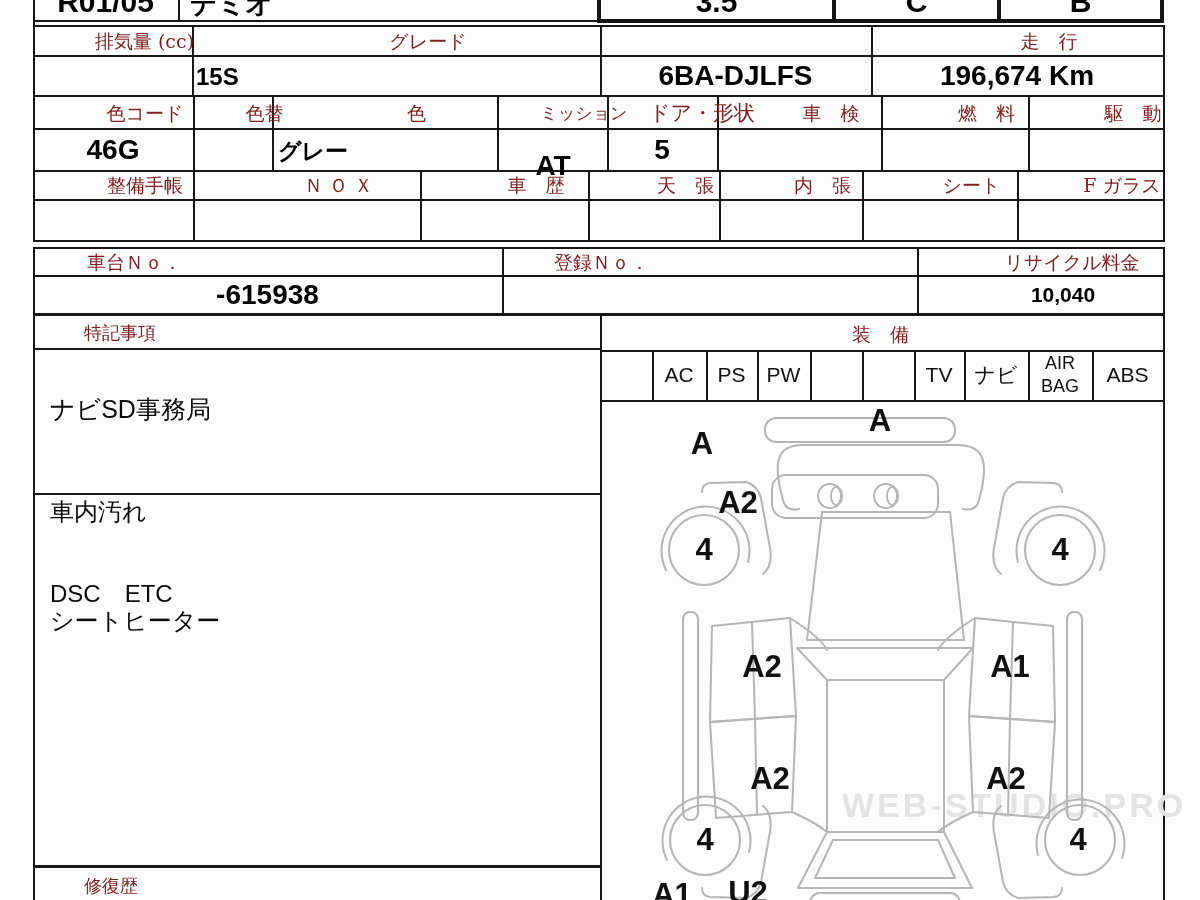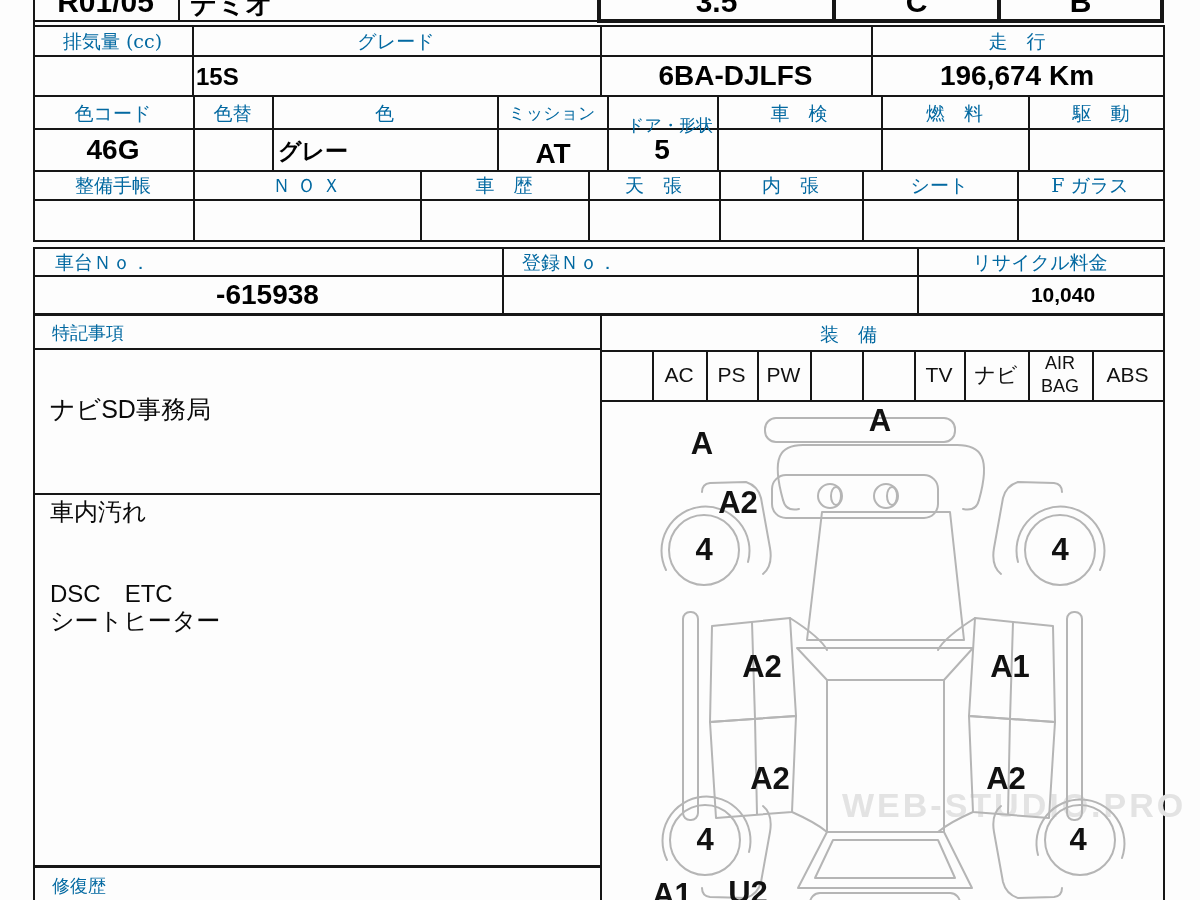--- a/index.html
+++ b/index.html
@@ -1,22 +1,22 @@
 <!DOCTYPE html>
 <html><head>
 <meta charset="utf-8">
 <style>
   html,body{margin:0;padding:0;background:#e9e9e9;}
   .page{position:relative;width:1200px;height:900px;background:#fdfdfd;overflow:hidden;
         font-family:"Liberation Sans","DejaVu Sans",sans-serif;color:#111;}
   .v{position:absolute;width:2px;background:#161616;}
   .h{position:absolute;height:2px;background:#161616;}
   .cell{position:absolute;white-space:nowrap;}
-  .lbl{font-family:"DejaVu Serif","Liberation Serif",serif;font-size:19px;color:#0369a1;
-       text-align:center;overflow:hidden;}
+  .lbl{font-family:"DejaVu Serif","Liberation Serif",serif;font-size:19px;color:#7f1d1d;
+       text-align:center;overflow:hidden;padding-left:32px;}
   .val{font-weight:bold;color:#000;text-align:center;}
   .left{text-align:left;}
   .marker{position:absolute;transform:translate(-50%,-50%);font-weight:bold;font-size:31px;color:#111;}
   .equip{font-size:21px;font-weight:normal;text-align:center;line-height:24px;white-space:pre-line;}
   .note{position:absolute;font-size:24px;color:#0a0a0a;}
   .wm{position:absolute;font-size:34px;font-weight:bold;color:#e3e3e3;letter-spacing:3px;}
   svg.car{position:absolute;left:600px;top:400px;}
   svg.car *{stroke:#b5b5b5;stroke-width:2;fill:none;stroke-linecap:round;stroke-linejoin:round;}
 </style>
 </head>
@@ -61,28 +61,28 @@
   <div class="v" style="left:272px;top:95px;height:75px;"></div>
   <div class="v" style="left:497px;top:95px;height:75px;"></div>
   <div class="v" style="left:607px;top:95px;height:75px;"></div>
   <div class="v" style="left:717px;top:95px;height:75px;"></div>
   <div class="v" style="left:881px;top:95px;height:75px;"></div>
   <div class="v" style="left:1028px;top:95px;height:75px;"></div>
   <div class="cell lbl" style="left:33px;top:98px;width:160px;line-height:30px;">色コード</div>
   <div class="cell lbl" style="left:193px;top:98px;width:79px;line-height:30px;">色替</div>
   <div class="cell lbl" style="left:272px;top:98px;width:225px;line-height:30px;">色</div>
   <div class="cell lbl" style="left:497px;top:98px;width:110px;line-height:30px;font-size:17px;">ミッション</div>
-  <div class="cell lbl" style="left:607px;top:98px;width:126px;line-height:30px;font-size:17px;margin-top:12px;">ドア・形状</div>
+  <div class="cell lbl" style="left:607px;top:98px;width:126px;line-height:30px;font-size:21px;">ドア・形状</div>
   <div class="cell lbl" style="left:717px;top:98px;width:164px;line-height:30px;">車　検</div>
   <div class="cell lbl" style="left:881px;top:98px;width:147px;line-height:30px;">燃　料</div>
   <div class="cell lbl" style="left:1028px;top:98px;width:146px;line-height:30px;">駆　動</div>
   <div class="cell val" style="left:33px;top:132px;width:160px;font-size:28px;line-height:36px;">46G</div>
   <div class="cell val" style="left:193px;top:132px;width:79px;font-size:24px;line-height:36px;"></div>
   <div class="cell val left" style="left:278px;top:134px;width:215px;font-size:23px;line-height:34px;">グレー</div>
-  <div class="cell val" style="left:497px;top:136px;width:112px;font-size:28px;line-height:36px;">AT</div>
+  <div class="cell val" style="left:497px;top:148px;width:112px;font-size:28px;line-height:36px;">AT</div>
   <div class="cell val" style="left:607px;top:132px;width:110px;font-size:28px;line-height:36px;">5</div>
   <div class="cell val" style="left:717px;top:132px;width:164px;font-size:24px;line-height:36px;"></div>
   <div class="cell val" style="left:881px;top:132px;width:147px;font-size:24px;line-height:36px;"></div>
   <div class="cell val" style="left:1028px;top:132px;width:135px;font-size:24px;line-height:36px;"></div>
 
   <div class="h" style="left:33px;top:199px;width:1132px;"></div>
   <div class="h" style="left:33px;top:240px;width:1132px;"></div>
   <div class="v" style="left:193px;top:170px;height:70px;"></div>
   <div class="v" style="left:420px;top:170px;height:70px;"></div>
   <div class="v" style="left:588px;top:170px;height:70px;"></div>

